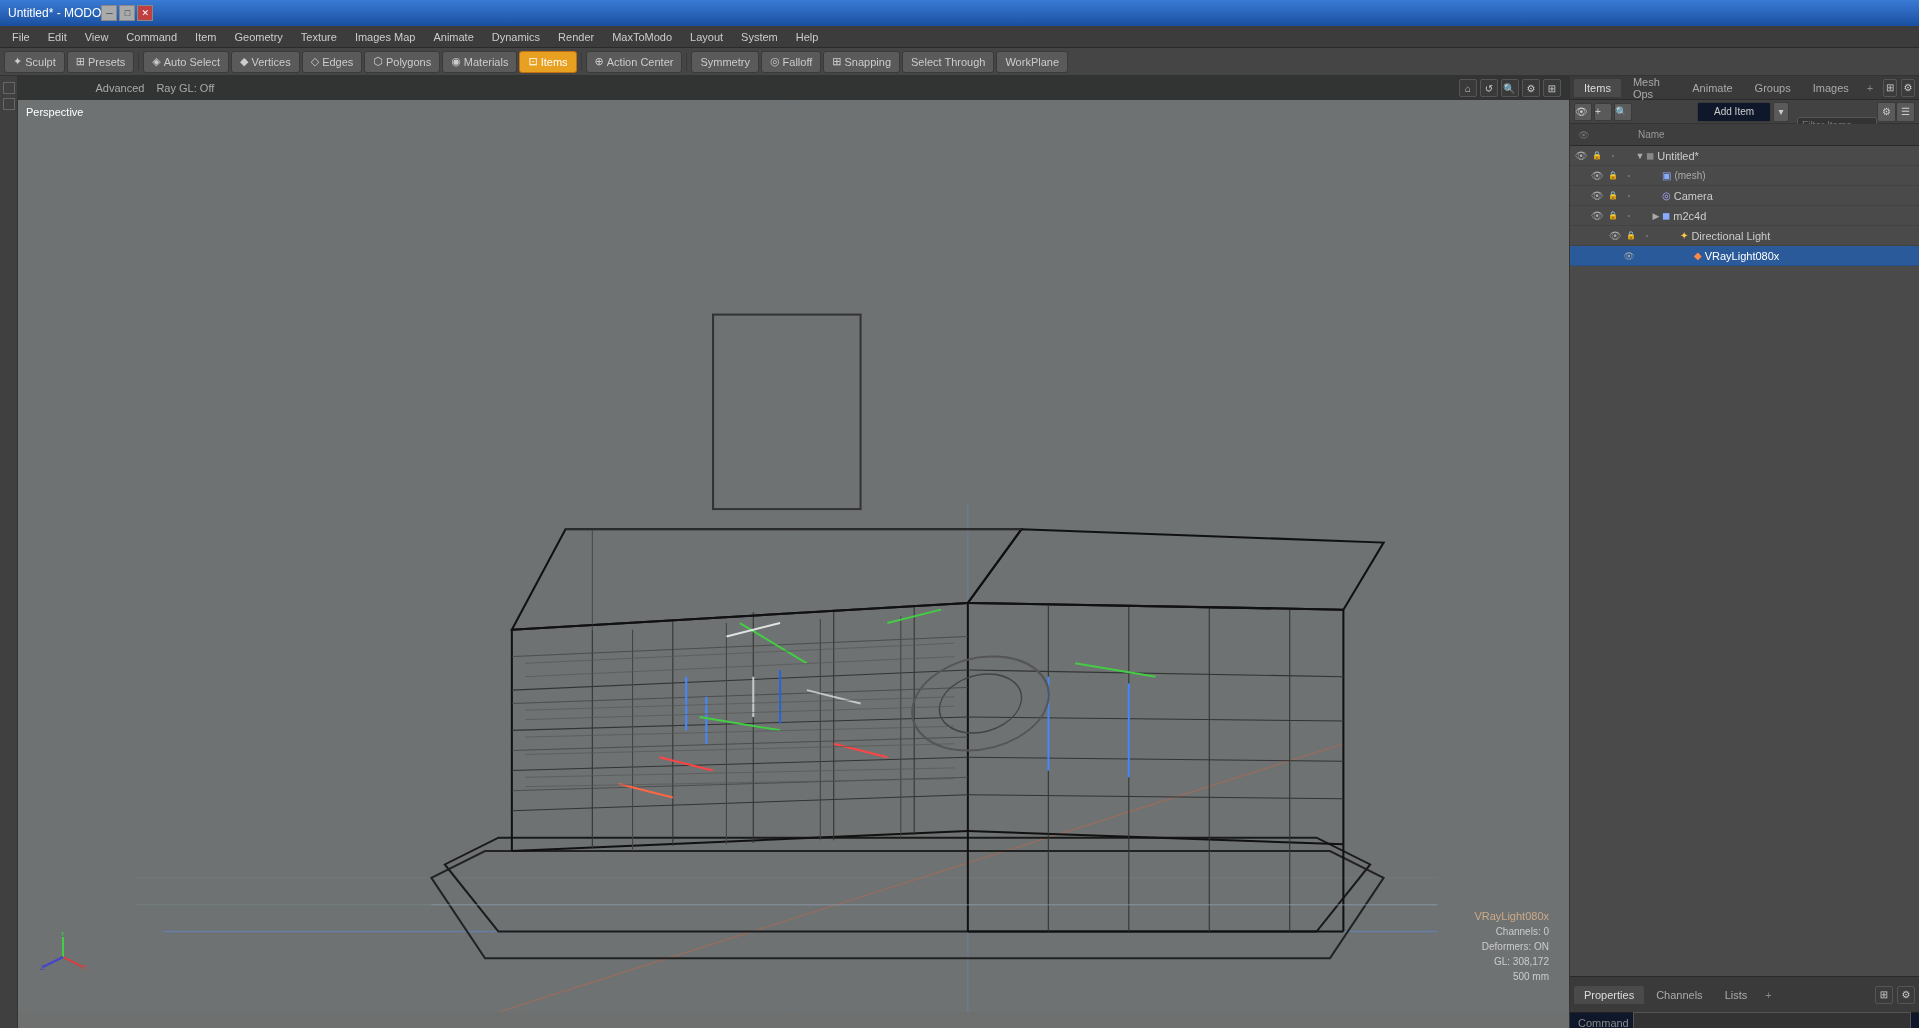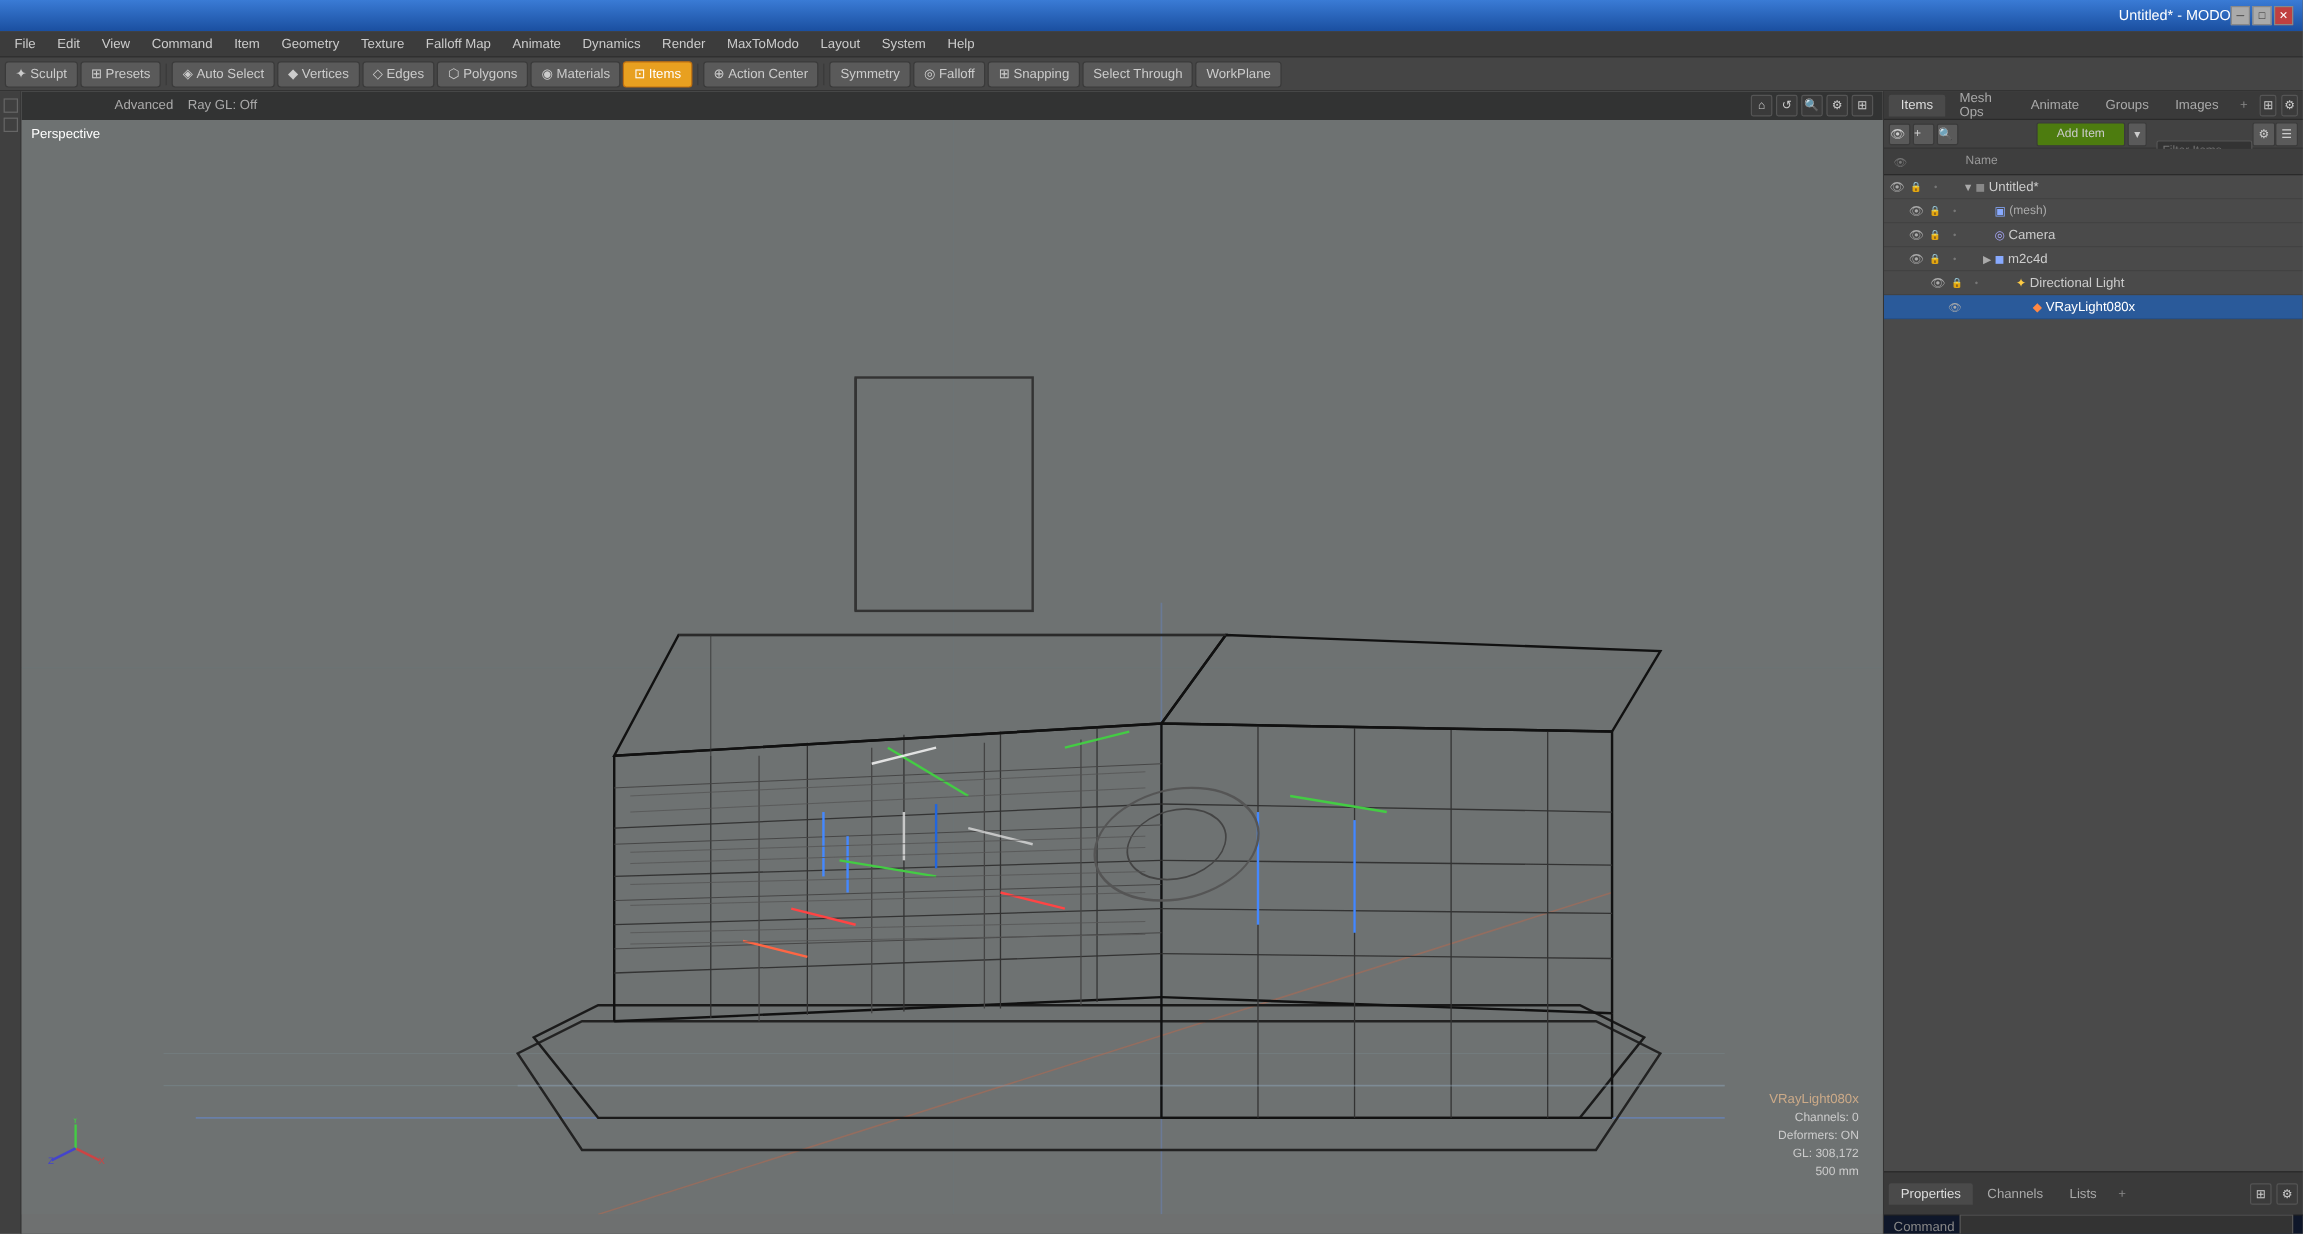--- a/index.html
+++ b/index.html
@@ -12,21 +12,21 @@
       color: #ddd;
       overflow: hidden;
     }
 
     
     #title-bar {
       height: 22px;
       background: linear-gradient(to bottom, #3a7bd5 0%, #1a4fa0 100%);
       display: flex;
       align-items: center;
-      justify-content: flex-end;
+      justify-content: flex-start;
       padding: 13px 8px;
       color: white;
       font-size: 12px;
     }
     #title-bar-controls {
       display: flex;
       gap: 2px;
     }
     .title-btn {
       width: 16px;
@@ -300,21 +300,21 @@
       background: #424242;
       display: flex;
       align-items: center;
       justify-content: center;
       border-bottom: 1px solid #333;
       gap: 4px;
     }
     .add-item-btn {
       height: 20px;
       padding: 0 16px;
-      background: #4d7c0f;
+      background: #0f172a;
       border: 1px solid #3a3a3a;
       border-radius: 2px;
       color: #ccc;
       font-size: 10px;
       cursor: pointer;
       display: flex;
       align-items: center;
     }
     .add-item-dropdown {
       height: 20px;
@@ -440,21 +440,21 @@
 </div>
 
 <div id="menu-bar">
   <span class="menu-item">File</span>
   <span class="menu-item">Edit</span>
   <span class="menu-item">View</span>
   <span class="menu-item">Command</span>
   <span class="menu-item">Item</span>
   <span class="menu-item">Geometry</span>
   <span class="menu-item">Texture</span>
-  <span class="menu-item">Falloff Map</span>
+  <span class="menu-item">Images Map</span>
   <span class="menu-item">Animate</span>
   <span class="menu-item">Dynamics</span>
   <span class="menu-item">Render</span>
   <span class="menu-item">MaxToModo</span>
   <span class="menu-item">Layout</span>
   <span class="menu-item">System</span>
   <span class="menu-item">Help</span>
 </div>
 
 <div id="toolbar">

